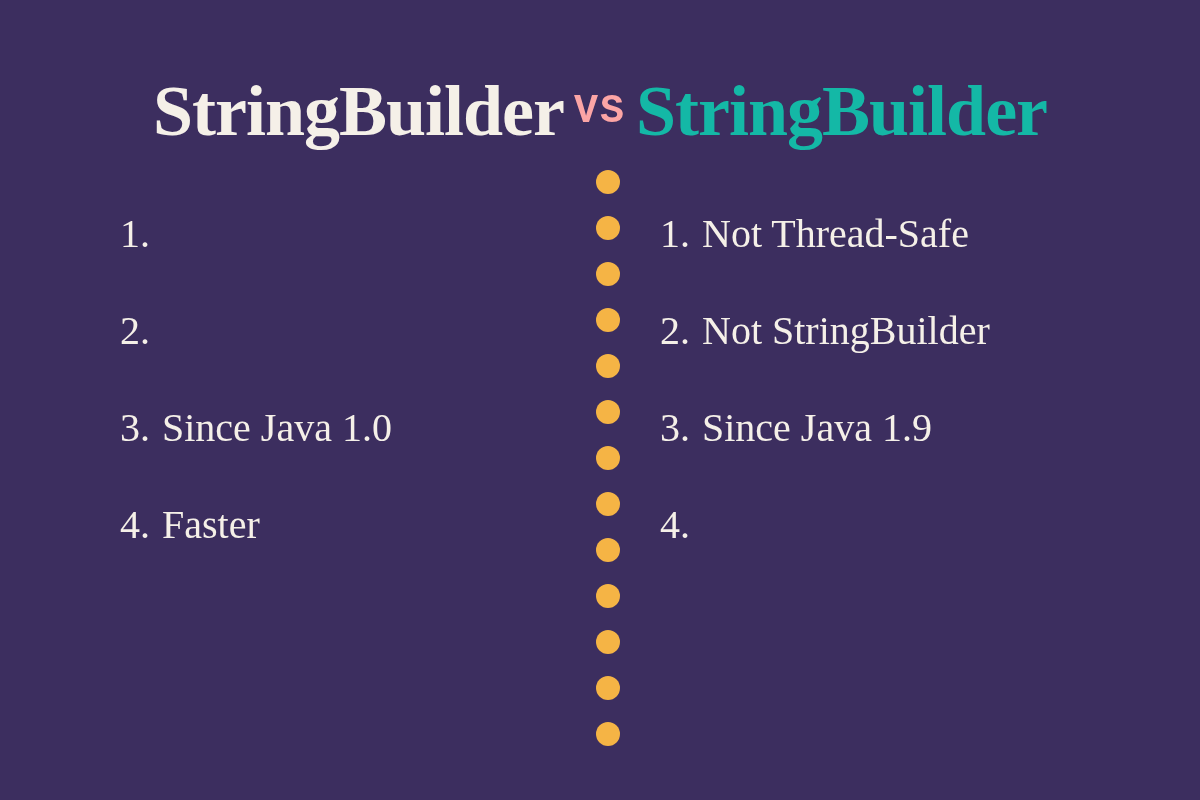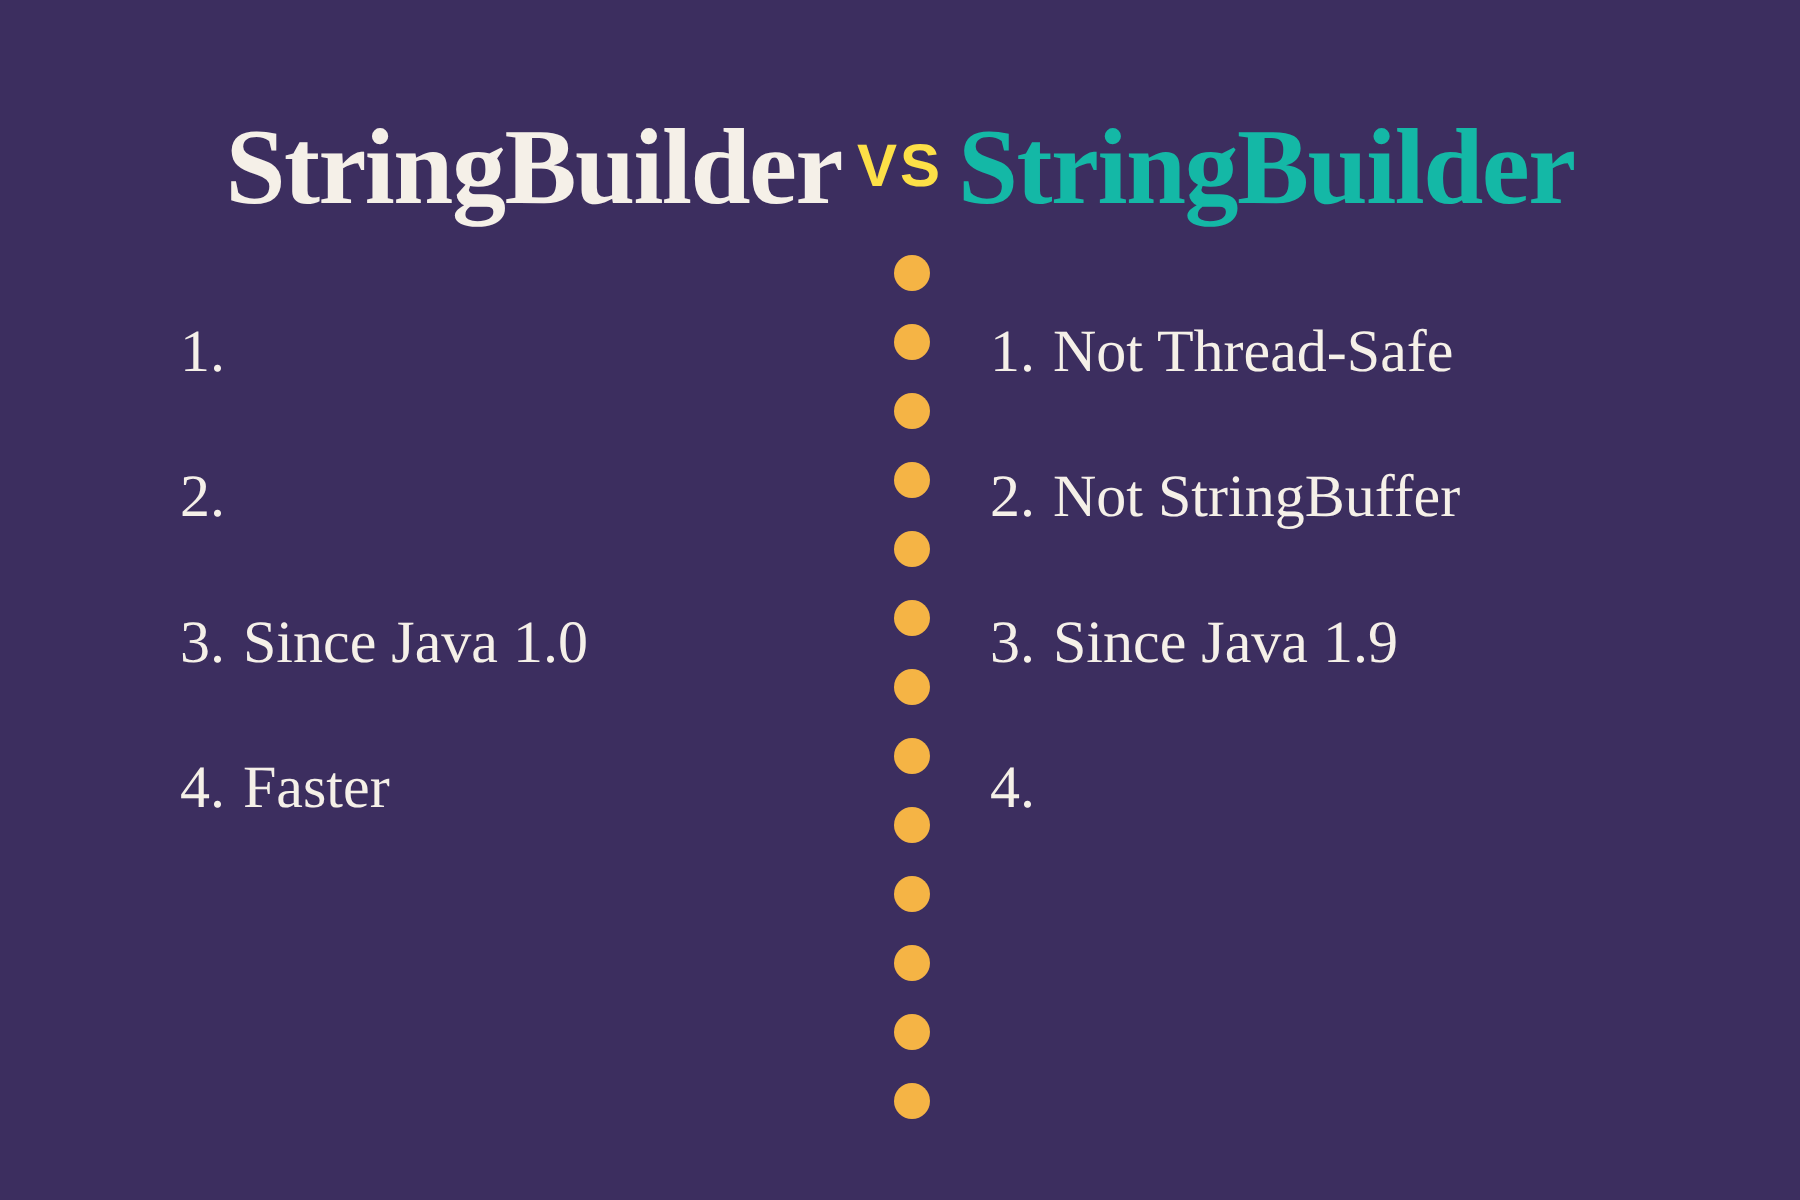--- a/index.html
+++ b/index.html
@@ -29,24 +29,24 @@
   }
   .title-right {
     color: #14b8a6;
     font-size: 72px;
     font-weight: bold;
     font-family: Georgia, 'Times New Roman', serif;
     letter-spacing: -1px;
     margin-left: 10px;
   }
   .vs {
-    color: #fde047;
+    color: #fca5a5;
     font-size: 40px;
     font-weight: bold;
-    font-family: Liberation Sans, sans-serif;
+    font-family: Liberation Mono, monospace;
     align-self: center;
     letter-spacing: 2px;
   }
   .dots {
     position: absolute;
     left: 596px;
     top: 170px;
     display: flex;
     flex-direction: column;
     gap: 22px;
@@ -124,21 +124,21 @@
   </div>
 </div>
 
 <div class="list-right">
   <div class="list-item">
     <span class="num">1.</span>
     <span>Not Thread-Safe</span>
   </div>
   <div class="list-item">
     <span class="num">2.</span>
-    <span>Not StringBuffer</span>
+    <span>Not StringBuilder</span>
   </div>
   <div class="list-item">
     <span class="num">3.</span>
     <span>Since Java 1.9</span>
   </div>
   <div class="list-item">
     <span class="num">4.</span>
   </div>
 </div>
 

